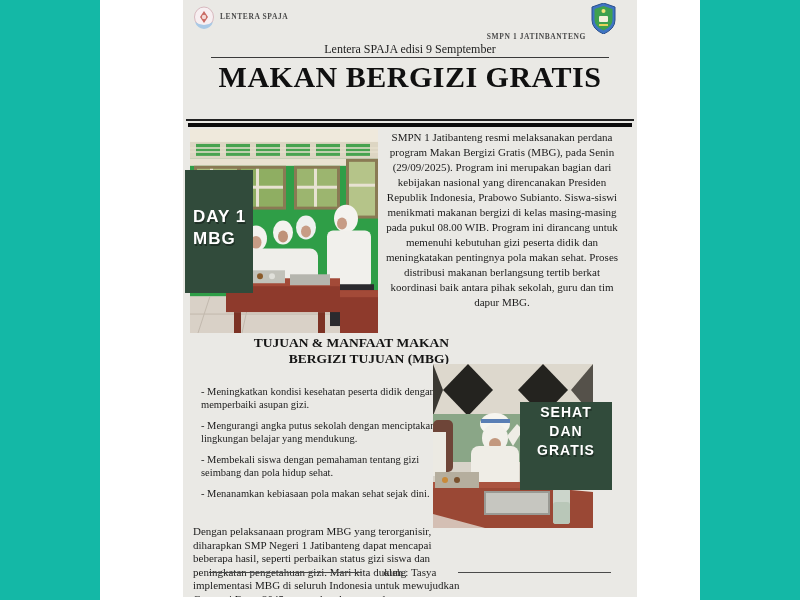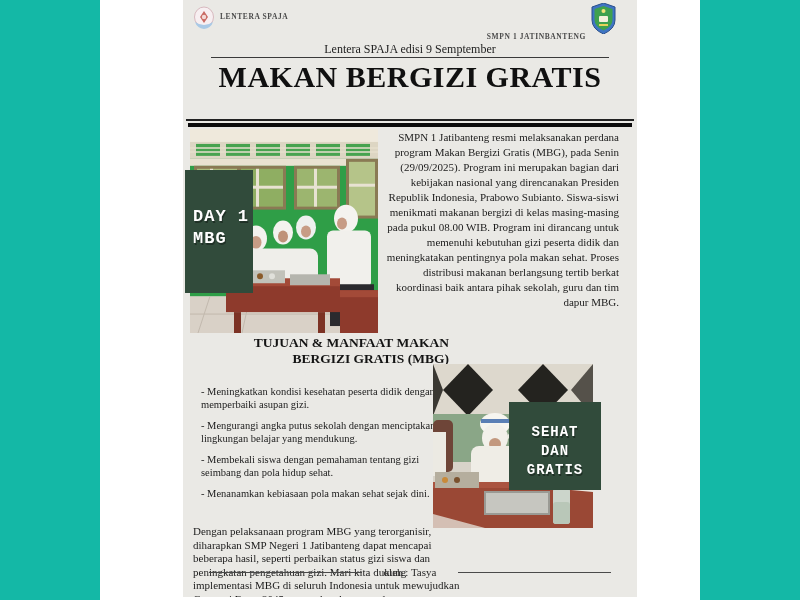--- a/index.html
+++ b/index.html
@@ -18,29 +18,29 @@
          font-size:30px;letter-spacing:.5px;}
   .rule-thin{left:3px;right:3px;top:119px;height:1.5px;background:#222;}
   .rule-thick{left:5px;right:5px;top:123px;height:4px;background:#0c0c0c;}
 
   
   .photo{overflow:hidden;}
   .photo svg{display:block;width:100%;height:100%;}
 
   
   .badge{background:var(--badge-green,#314b3b);color:#fff;
-         font-family:Liberation Mono, monospace;font-weight:bold;
+         font-family:Liberation Sans, sans-serif;font-weight:bold;
          text-shadow:1px 1.5px 0 rgba(0,0,0,.35);}
   .badge-day{left:2px;top:170px;width:68px;height:123px;padding:36px 0 0 8px;box-sizing:border-box;
              font-size:17px;line-height:22px;letter-spacing:1px;}
-  .badge-sehat{left:326px;top:402px;width:92px;height:88px;box-sizing:border-box;
-               padding-top:21px;text-align:center;font-size:14px;line-height:19px;letter-spacing:1px;}
-
-  
-  .article{left:202px;top:130px;width:234px;font-size:11px;line-height:15px;color:#1c1c1c;text-align:right;}
+  .badge-sehat{left:337px;top:402px;width:92px;height:88px;box-sizing:border-box;
+               padding-top:1px;text-align:center;font-size:14px;line-height:19px;letter-spacing:1px;}
+
+  
+  .article{left:202px;top:130px;width:234px;font-size:11px;line-height:15px;color:#1c1c1c;text-align:center;}
   .section-heading{left:8px;top:335px;width:258px;text-align:right;font-weight:bold;
                    font-size:13.5px;line-height:15.5px;color:#141414;}
   .bullets{left:10px;top:377px;width:256px;font-size:10.5px;line-height:13px;color:#1c1c1c;}
   .bullets div{margin:8px;}
   .closing{left:10px;top:486px;width:274px;font-size:11px;line-height:13.5px;color:#1c1c1c;margin-top:39px;}
 
   .footer{left:4px;right:4px;top:566px;display:flex;align-items:center;font-size:11px;color:#2a2a2a;}
   .footer .line{flex:1;height:1px;background:#4a4a4a;margin:0 22px;}
 
   .logo{display:block;}
@@ -149,21 +149,21 @@
 
     <div class="abs badge badge-day">
       <div>DAY 1</div>
       <div>MBG</div>
     </div>
 
     <div class="abs article">SMPN 1 Jatibanteng resmi melaksanakan perdana program Makan Bergizi Gratis (MBG), pada Senin (29/09/2025). Program ini merupakan bagian dari kebijakan nasional yang direncanakan Presiden Republik Indonesia, Prabowo Subianto. Siswa-siswi menikmati makanan bergizi di kelas masing-masing pada pukul 08.00 WIB. Program ini dirancang untuk memenuhi kebutuhan gizi peserta didik dan meningkatakan pentingnya pola makan sehat. Proses distribusi makanan berlangsung tertib berkat koordinasi baik antara pihak sekolah, guru dan tim dapur MBG.</div>
 
     <div class="abs section-heading">
       <div>TUJUAN &amp; MANFAAT MAKAN</div>
-      <div>BERGIZI GRATIS (MBG)</div>
+      <div>BERGIZI TUJUAN (MBG)</div>
     </div>
 
     <div class="abs bullets">
       <div>- Meningkatkan kondisi kesehatan peserta didik dengan memperbaiki asupan gizi.</div>
       <div>- Mengurangi angka putus sekolah dengan menciptakan lingkungan belajar yang mendukung.</div>
       <div>- Membekali siswa dengan pemahaman tentang gizi seimbang dan pola hidup sehat.</div>
       <div>- Menanamkan kebiasaan pola makan sehat sejak dini.</div>
     </div>
 
     <div class="abs photo" style="left:250px;top:364px;width:160px;height:164px;">

